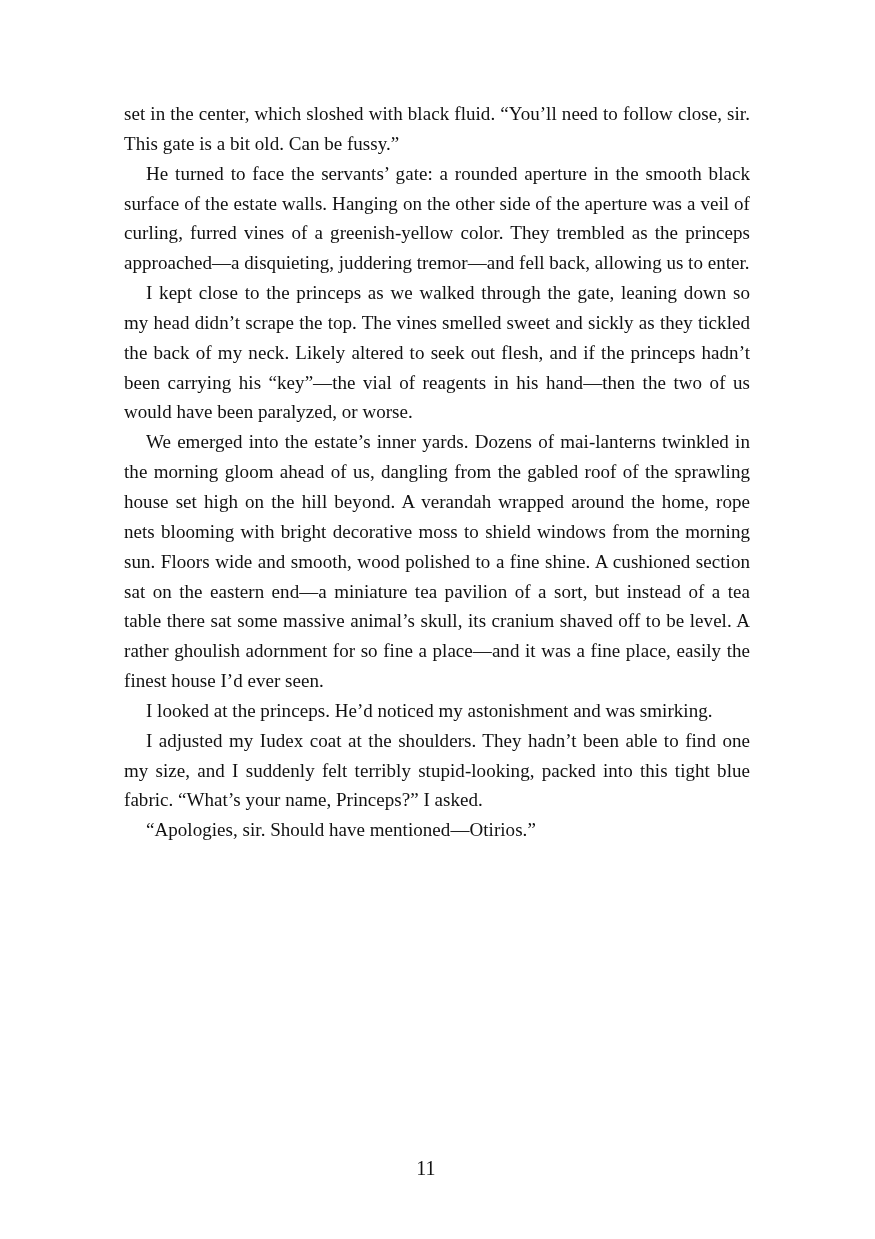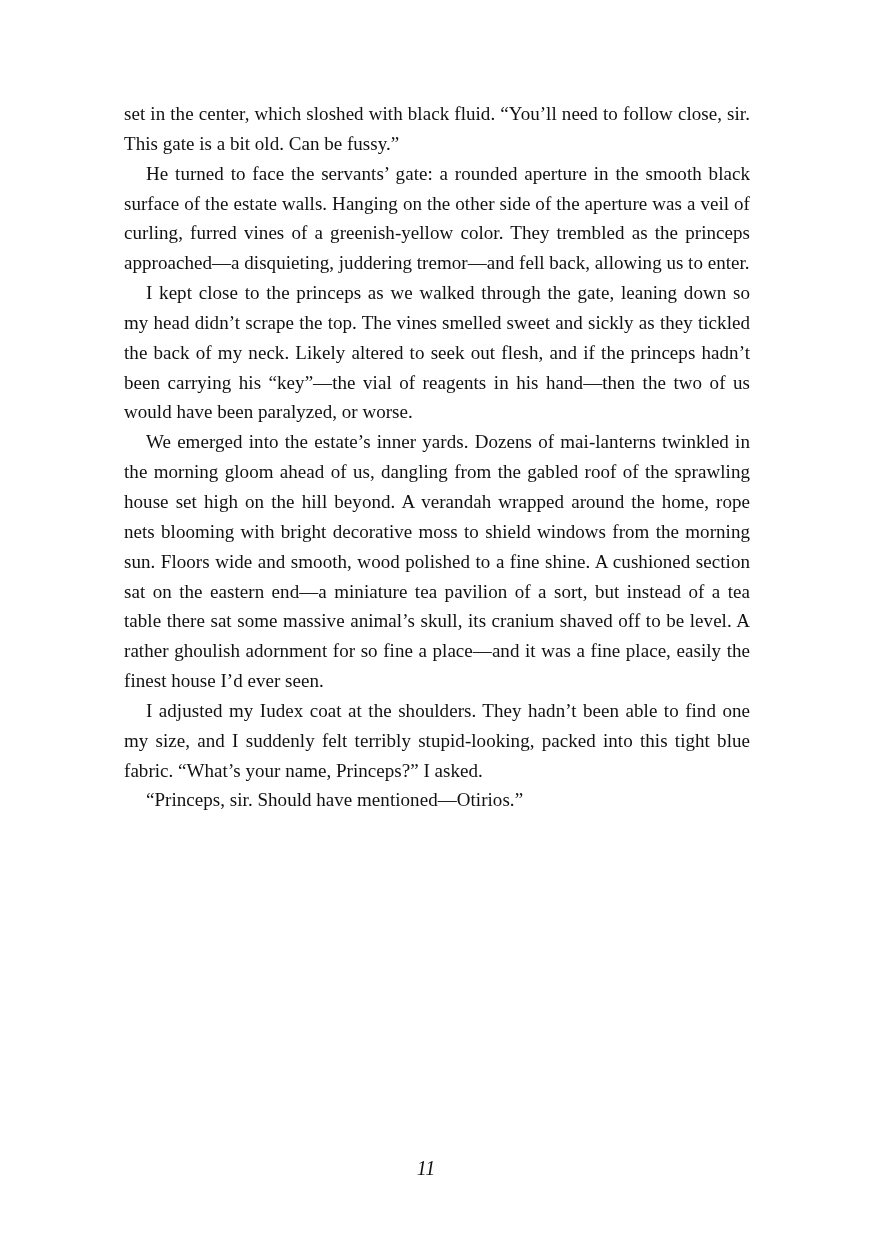--- a/index.html
+++ b/index.html
@@ -47,29 +47,29 @@
   
   .folio {
     position: absolute;
     left: 0;
     top: 1155px;
     width: 852px;
     text-align: center;
     font-size: 20px;
     line-height: 26px;
     color: #111111;
-    font-style: italic;
   }
 </style>
 </head>
 <body>
 
 <div class="page">
   <div class="text-block">
     <p class="para first">set in the center, which sloshed with black fluid. “You’ll need to follow close, sir. This gate is a bit old. Can be fussy.”</p>
     <p class="para">He turned to face the servants’ gate: a rounded aperture in the smooth black surface of the estate walls. Hanging on the other side of the aperture was a veil of curling, furred vines of a greenish-yellow color. They trembled as the princeps approached—a disquieting, juddering tremor—and fell back, allowing us to enter.</p>
     <p class="para">I kept close to the princeps as we walked through the gate, leaning down so my head didn’t scrape the top. The vines smelled sweet and sickly as they tickled the back of my neck. Likely altered to seek out flesh, and if the princeps hadn’t been carrying his “key”—the vial of reagents in his hand—then the two of us would have been paralyzed, or worse.</p>
     <p class="para">We emerged into the estate’s inner yards. Dozens of mai-lanterns twinkled in the morning gloom ahead of us, dangling from the gabled roof of the sprawling house set high on the hill beyond. A verandah wrapped around the home, rope nets blooming with bright decorative moss to shield windows from the morning sun. Floors wide and smooth, wood polished to a fine shine. A cushioned section sat on the eastern end—a miniature tea pavilion of a sort, but instead of a tea table there sat some massive animal’s skull, its cranium shaved off to be level. A rather ghoulish adornment for so fine a place—and it was a fine place, easily the finest house I’d ever seen.</p>
+    <p class="para">I looked at the princeps. He’d noticed my astonishment and was smirking.</p>
     <p class="para">I adjusted my Iudex coat at the shoulders. They hadn’t been able to find one my size, and I suddenly felt terribly stupid-looking, packed into this tight blue fabric. “What’s your name, Princeps?” I asked.</p>
-    <p class="para">“Princeps, sir. Should have mentioned—Otirios.”</p>
+    <p class="para">“Apologies, sir. Should have mentioned—Otirios.”</p>
   </div>
   <div class="folio">11</div>
 </div>
 
 </body></html>

